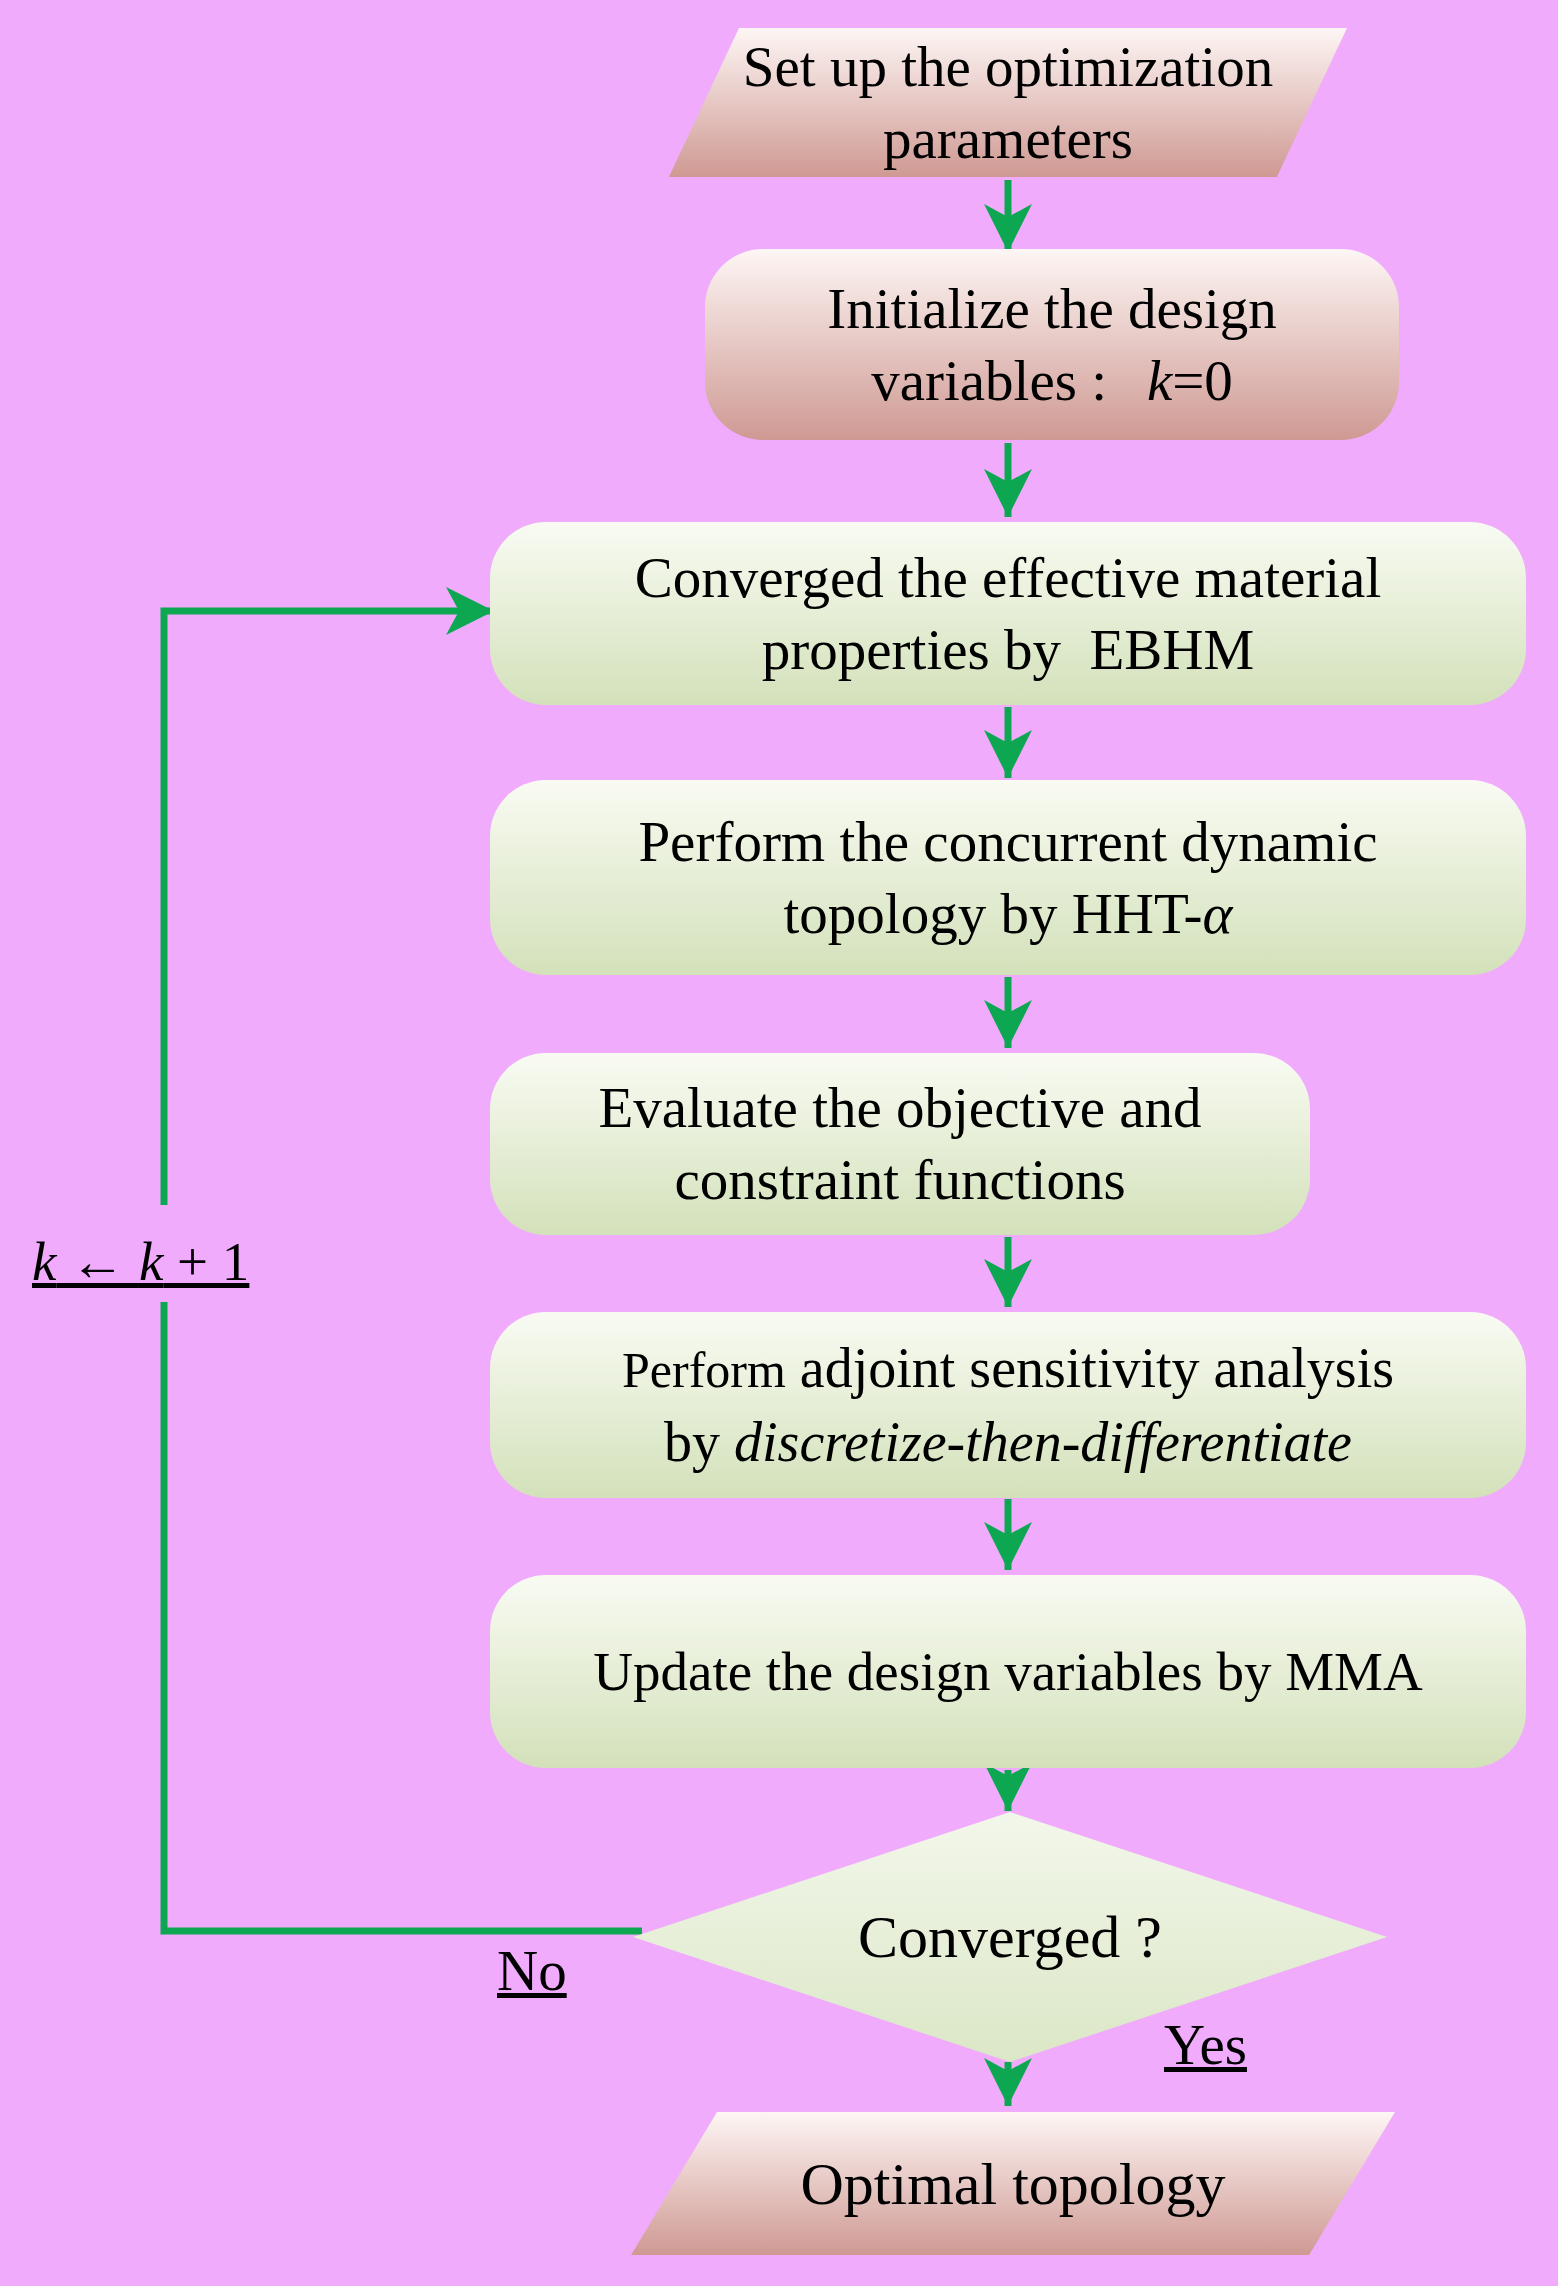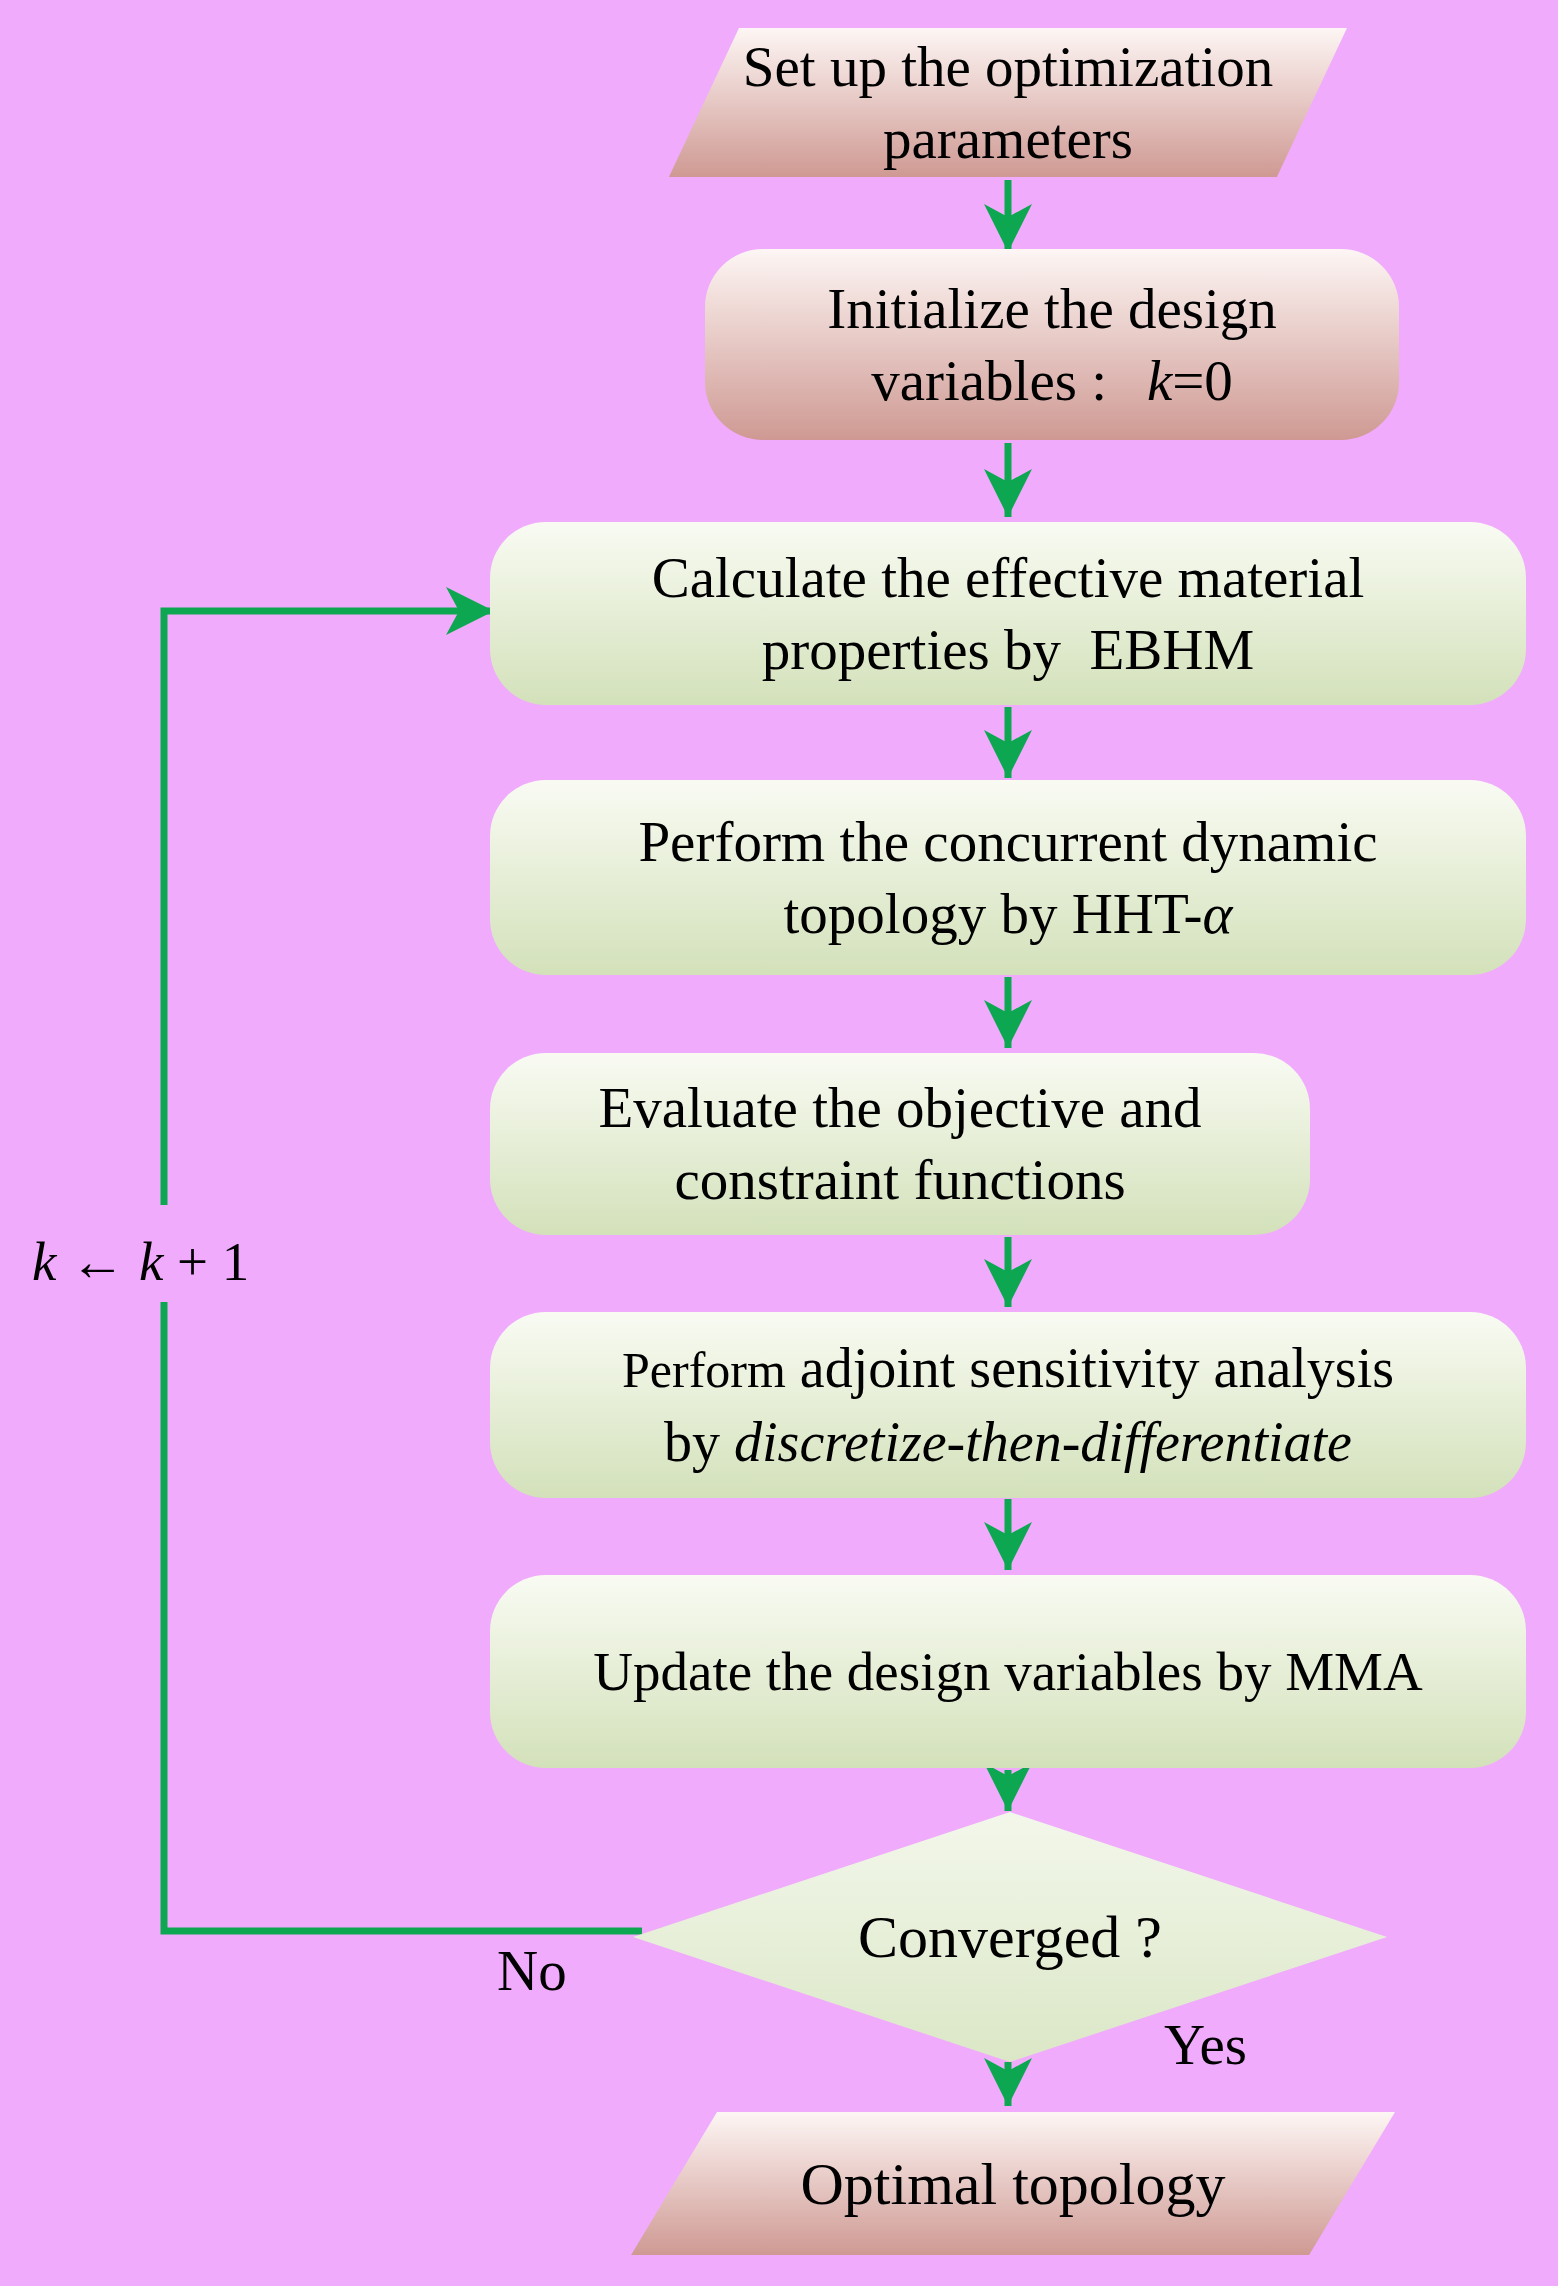--- a/index.html
+++ b/index.html
@@ -40,21 +40,21 @@
   }
   .diamond{position:absolute;}
   .diamond svg{position:absolute;inset:0;width:100%;height:100%;}
   .stop-a{stop-color:var(--diamond_light);}
   .stop-b{stop-color:var(--diamond_dark);}
   .dtext{
     position:absolute;left:0;top:0;width:100%;height:100%;
     display:flex;align-items:center;justify-content:center;
     font-size:60px;white-space:pre;
   }
-  .flabel{position:absolute;font-size:57px;white-space:pre;}
+  .flabel{position:absolute;font-size:57px;white-space:pre;text-decoration:underline;}
   .it{font-style:italic;}
   .sm{font-size:50px;}
   .var-k{font-style:italic;margin-left:0.45em;}
 </style>
 </head>
 <body>
 
 <div class="canvas">
 
   <svg class="overlay">
@@ -82,21 +82,21 @@
       <div class="line">parameters</div>
     </div>
   </div>
 
   <div class="node pink-box" style="left:661px;top:249px;width:694px;height:191px;">
     <div class="line">Initialize the design</div>
     <div class="line"><span>variables : </span><span class="var-k">k</span><span>=0</span></div>
   </div>
 
   <div class="node green-box" style="left:490px;top:522px;width:1036px;height:183px;">
-    <div class="line">Calculate the effective material</div>
+    <div class="line">Converged the effective material</div>
     <div class="line">properties by  EBHM</div>
   </div>
 
   <div class="node green-box" style="left:490px;top:780px;width:1036px;height:195px;">
     <div class="line">Perform the concurrent dynamic</div>
     <div class="line"><span>topology by HHT-</span><span class="it">α</span></div>
   </div>
 
   <div class="node green-box" style="left:490px;top:1053px;width:820px;height:182px;">
     <div class="line">Evaluate the objective and</div>

